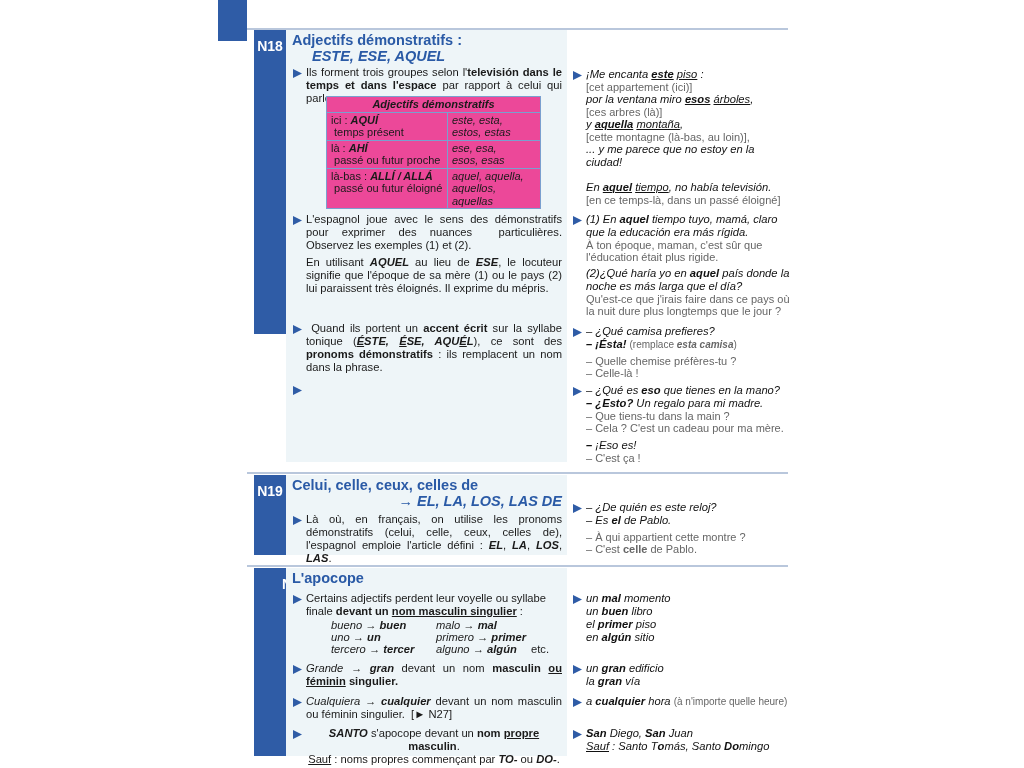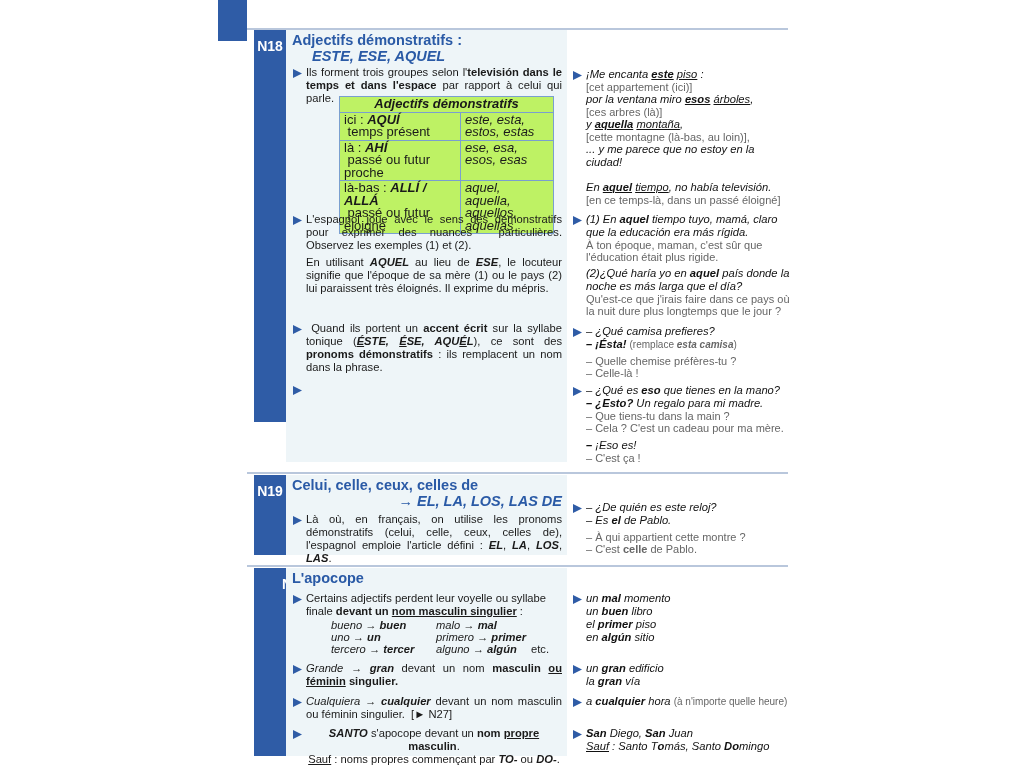--- a/index.html
+++ b/index.html
@@ -14,36 +14,36 @@
   .title { position:absolute; color:#2a5aa6; font-weight:bold; font-size:14.5px; line-height:16px; }
   .title .it { font-style:italic; }
   .p { position:absolute; font-size:11.2px; line-height:13px; text-align:justify; }
   .bul { position:absolute; width:9px; height:9px; }
   .bul svg { display:block; }
   .r { position:absolute; font-size:11.2px; line-height:13px; }
   .ex { font-style:italic; color:#111; }
   b { font-weight:bold; }
   i { font-style:italic; }
   u { text-decoration:underline; }
-  table.demo { position:absolute; border-collapse:collapse; background:#bef264; font-size:13px;margin-left:13px; }
+  table.demo { position:absolute; border-collapse:collapse; background:#ec4899; font-size:11px; }
   table.demo td, table.demo th { border:1.5px solid #7a9fcf; padding:1px 4px; line-height:12.5px; vertical-align:top; }
   table.demo th { font-style:italic; font-weight:bold; text-align:center; }
   .gr { color:#666; font-size:10px; }
   .grline { display:block; color:#666; font-size:11px; line-height:12px; }
 </style>
 </head>
 <body>
 
 <div class="top-block"></div>
 <div class="hline" style="top:28px;"></div>
 <div class="hline" style="top:472px;"></div>
 <div class="hline" style="top:565px;"></div>
 
 <div class="section" style="top:30px;height:432px;">
-  <div class="numtab" style="height:392px;">N18</div>
+  <div class="numtab" style="height:304px;">N18</div>
   <div class="leftpanel" style="height:432px;"></div>
 
   <div class="title" style="left:38px;top:2px;">
     <div>Adjectifs démonstratifs :</div>
     <div class="it" style="padding-left:20px;">ESTE, ESE, AQUEL</div>
   </div>
 
   <span class="bul" style="left:39px;top:39px;">
       <svg width="9" height="9">
         <polygon points="0,0 9,4.5 0,9" fill="#2f5ca6"></polygon>

